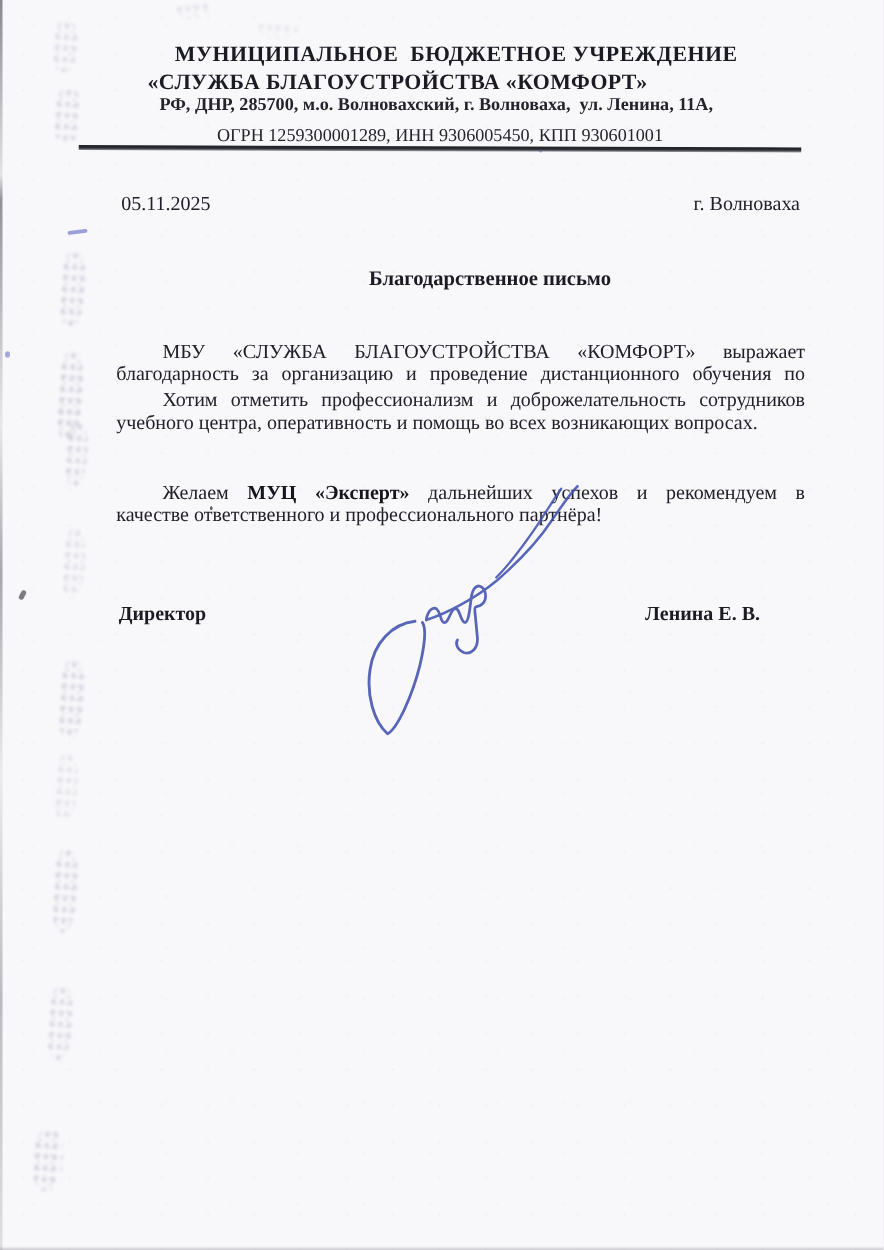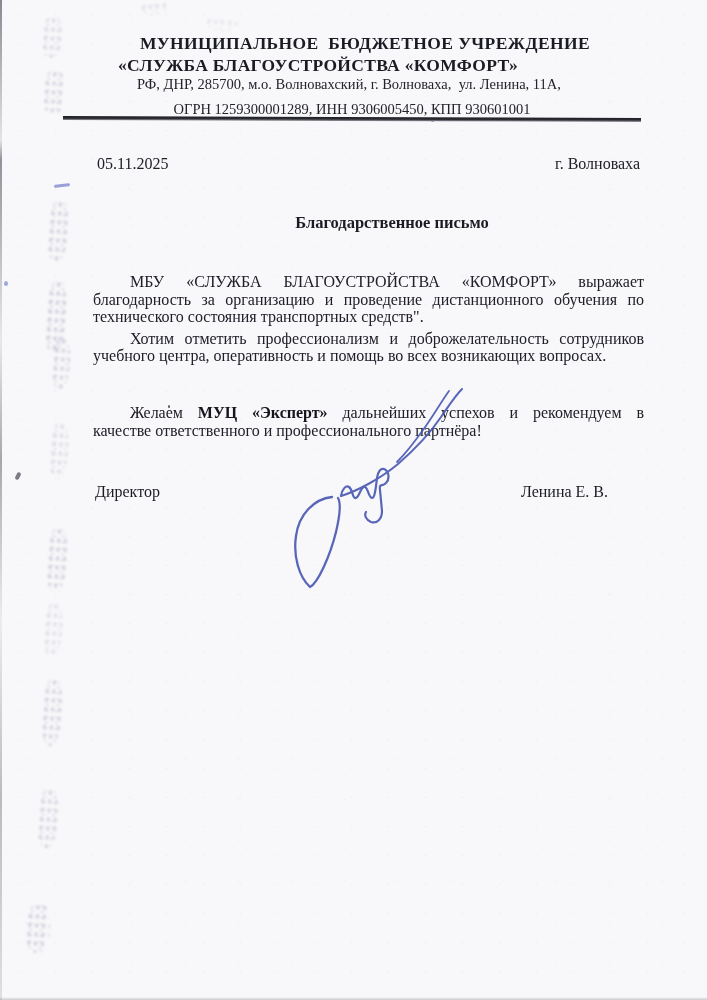--- a/index.html
+++ b/index.html
@@ -41,21 +41,21 @@
     border-radius:45%;
     transform:rotate(4deg);
   }
   .speck{position:absolute;}
 
   .letterhead-line{position:absolute;white-space:pre;color:#1b1b24;}
   .org1{top:33px;left:365px;transform:translateX(-50%);
         font-size:17.5px;font-weight:bold;letter-spacing:.4px;}
   .org2{top:55px;left:318px;transform:translateX(-50%);
         font-size:17.5px;font-weight:bold;letter-spacing:.3px;}
-  .addr{top:76px;left:349px;transform:translateX(-50%);font-size:14.5px;color:#23232c;}
+  .addr{top:76px;left:349px;transform:translateX(-50%);font-size:14.5px;color:#23232c;font-weight:bold;}
   .reg {top:91px;left:352px;transform:translateX(-50%);font-size:14.5px;color:#23232c;margin-top:10px;}
 
   .rule{
     position:absolute;left:63px;top:117px;width:578px;height:4px;
     background:linear-gradient(to bottom,#1f1f26 0%,#2c2c33 55%,#6a6a72 80%,#9a9aa2 100%);
     transform:rotate(0.18deg);
   }
 
   .date-row{
     position:absolute;left:97px;top:155px;width:543px;
@@ -76,21 +76,21 @@
   .para{margin:0 0 4px 0;}
   .para:last-child{margin-bottom:0;margin-top:39px;}
   .bline{text-align:justify;text-align-last:justify;}
   .bline.last{text-align-last:left;}
   .bline.ind{text-indent:37px;}
   .bline b{color:#15151e;}
 
   .sign-row{
     position:absolute;left:95px;top:483px;width:547px;
     display:flex;justify-content:space-between;
-    font-size:16px;font-weight:normal;color:#1b1b24;
+    font-size:16px;font-weight:bold;color:#1b1b24;
   }
   .sign-row .name{padding-right:34px;}
 
   .sig-svg{position:absolute;left:270px;top:378px;pointer-events:none;}
 </style>
 </head>
 <body>
 
 <div class="page">
 
@@ -130,21 +130,20 @@
     <span class="date">05.11.2025</span>
     <span class="city">г. Волноваха</span>
   </div>
 
   <h1 class="letter-title">Благодарственное письмо</h1>
 
   <div class="body-block" id="body-block">
       <div class="para">
         <div class="bline ind"><span>МБУ «СЛУЖБА БЛАГОУСТРОЙСТВА «КОМФОРТ» выражает</span></div>
         <div class="bline"><span>благодарность за организацию и проведение дистанционного обучения по</span></div>
-        <div class="bline last"><span>технического состояния транспортных средств".</span></div>
       </div>
       <div class="para">
         <div class="bline ind"><span>Хотим отметить профессионализм и доброжелательность сотрудников</span></div>
         <div class="bline last"><span>учебного центра, оперативность и помощь во всех возникающих вопросах.</span></div>
       </div>
       <div class="para">
         <div class="bline ind"><span>Желаем </span><b>МУЦ «Эксперт»</b><span> дальнейших успехов и рекомендуем в</span></div>
         <div class="bline last"><span>качестве ответственного и профессионального партнёра!</span></div>
       </div>
     </div>

